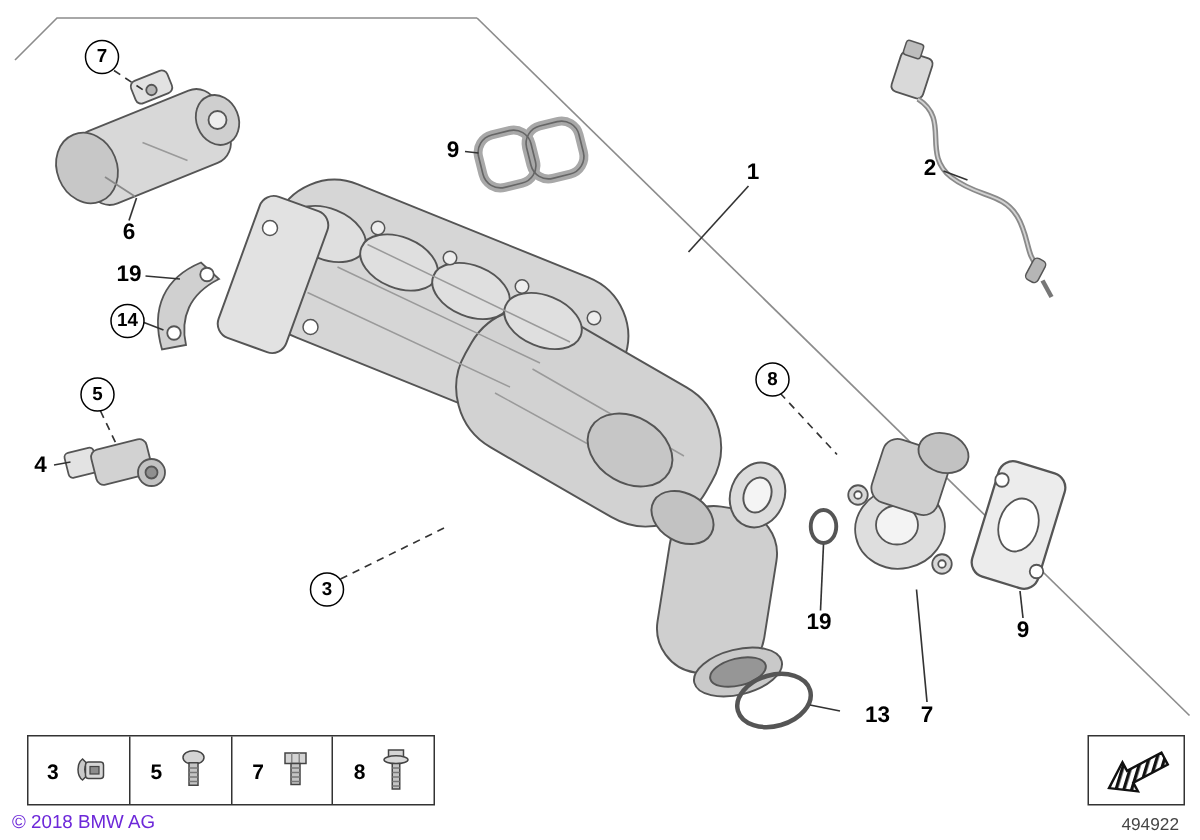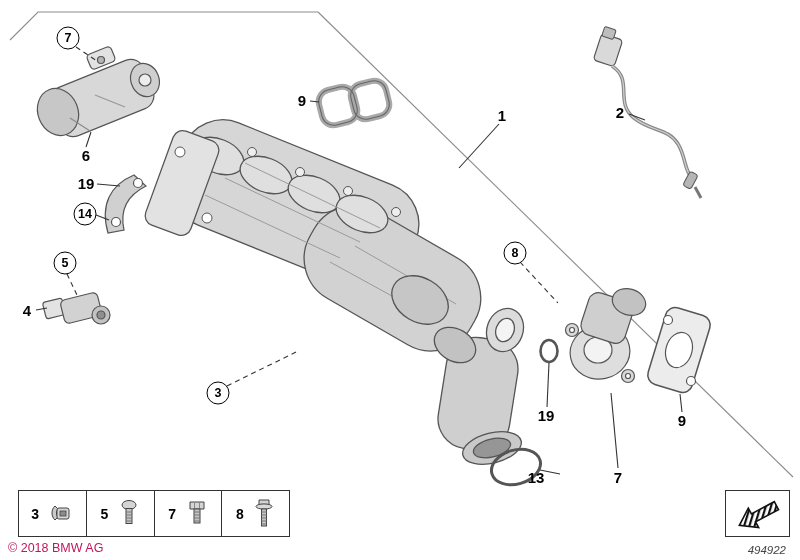--- a/index.html
+++ b/index.html
@@ -19,22 +19,22 @@
             border:1.3px solid #333; display:flex; background:#fff; z-index:6; }
   .legend-cell { flex:1; display:flex; align-items:center; justify-content:space-evenly;
                  border-right:1.3px solid #333; padding:2px 4px; }
   .legend-cell:last-child { border-right:none; }
   .legend-num { font-weight:bold; font-size:14px; color:#000; }
 
   .symbol-box { position:absolute; left:725px; top:490px; width:65px; height:47px;
                 border:1.3px solid #333; background:#fff; display:flex;
                 align-items:center; justify-content:center; z-index:6; }
 
-  .copyright { position:absolute; left:8px; top:541px; font-size:12.5px; color:#be185d; z-index:7; }
-  .diagram-number { position:absolute; right:14px; top:544px; font-size:11.5px; color:#444; z-index:7;font-style:italic; }
+  .copyright { position:absolute; left:8px; top:541px; font-size:12.5px; color:#6d28d9; z-index:7; }
+  .diagram-number { position:absolute; right:14px; top:544px; font-size:11.5px; color:#444; z-index:7; }
 </style>
 </head>
 <body>
 
 <div id="stage">
 
   <svg id="art" width="800" height="560" viewBox="0 0 800 560">
     <defs>
       <pattern id="hatch" width="5" height="5" patternUnits="userSpaceOnUse" patternTransform="rotate(45)">
         <rect width="5" height="5" fill="#fff"></rect>
@@ -162,21 +162,21 @@
   <div class="callout circled" style="left:218px;top:393px">3</div>
   <div class="callout" style="left:27px;top:310px">4</div>
   <div class="callout circled" style="left:65px;top:263px">5</div>
   <div class="callout" style="left:86px;top:155px">6</div>
   <div class="callout circled" style="left:68px;top:38px">7</div>
   <div class="callout circled" style="left:515px;top:253px">8</div>
   <div class="callout" style="left:302px;top:100px">9</div>
   <div class="callout" style="left:618px;top:477px">7</div>
   <div class="callout" style="left:682px;top:420px">9</div>
   <div class="callout" style="left:546px;top:415px">19</div>
-  <div class="callout" style="left:536px;top:477px">13</div>
+  <div class="callout" style="left:585px;top:477px">13</div>
   <div class="callout" style="left:86px;top:183px">19</div>
   <div class="callout circled" style="left:85px;top:214px">14</div>
 
   <div class="legend">
     <div class="legend-cell">
       <span class="legend-num">3</span>
       <svg width="26" height="30" viewBox="0 0 26 30">
         <path d="M8,7 C4,10 4,18 8,21 L11,18 C9,16 9,12 11,10 Z" fill="#c9c9c9" stroke="#444" stroke-width="1"></path>
         <rect x="10" y="9" width="12" height="11" rx="2" fill="#d6d6d6" stroke="#444" stroke-width="1"></rect>
         <rect x="13" y="12" width="6" height="5" fill="#8c8c8c" stroke="#444" stroke-width="0.8"></rect>

